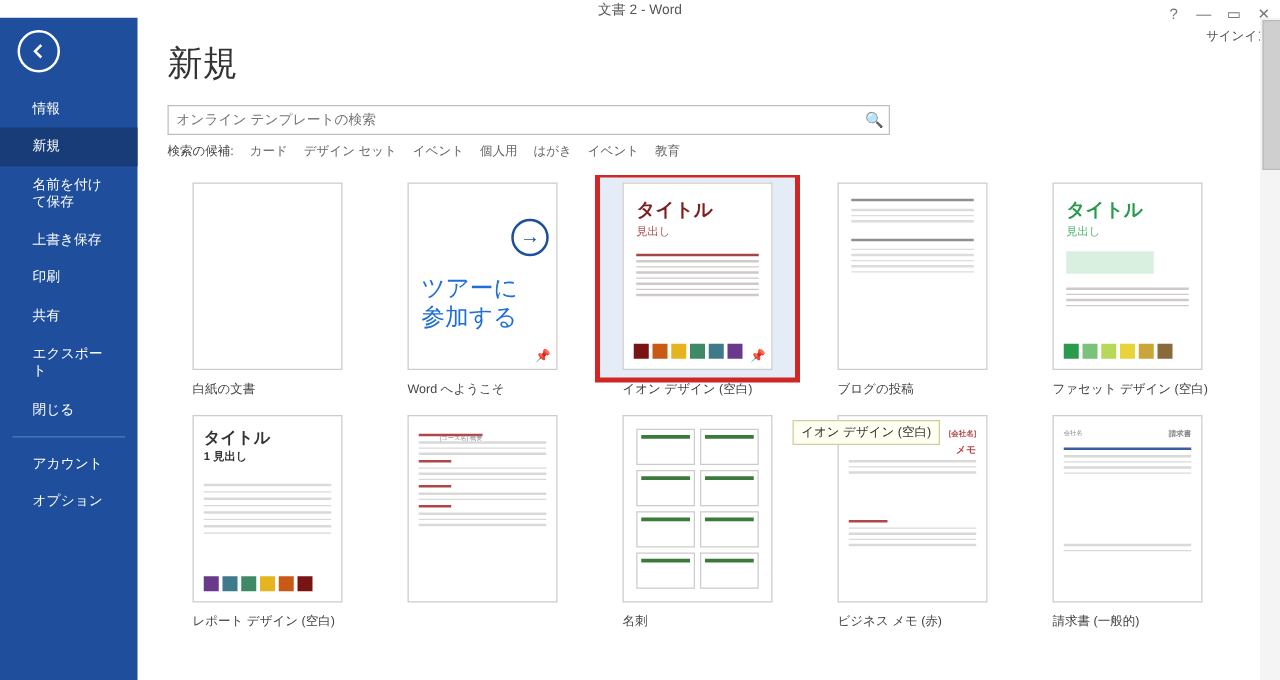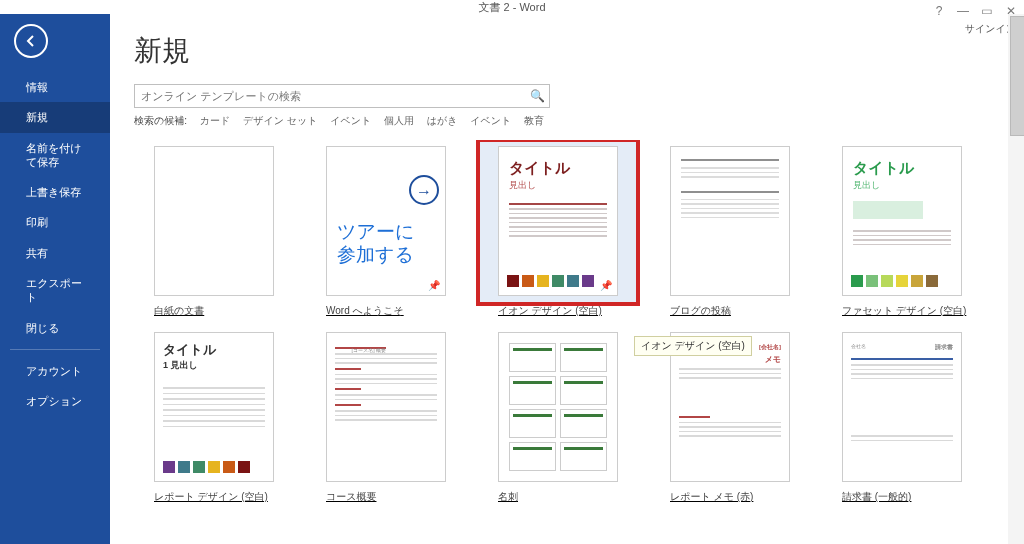--- a/index.html
+++ b/index.html
@@ -20,31 +20,31 @@
   .back-circle { width: 34px; height: 34px; border: 2px solid #fff; border-radius: 50%; margin: 4px 0 14px 14px; display: flex; align-items: center; justify-content: center; color: #fff; }
   .sidebar .item { padding: 8px 26px; cursor: default; line-height: 1.3; }
   .sidebar .item.selected { background: #173c78; }
   .sidebar .divider { height: 1px; background: rgba(255,255,255,.25); margin: 6px 10px; }
 
   
   .content { flex: 1; padding: 18px 24px 0 24px; position: relative; overflow: hidden; }
   .page-heading { font-size: 28px; color: #333; font-weight: 400; margin-bottom: 14px; }
 
   .search-row { display: flex; align-items: center; margin-bottom: 6px; }
-  .search-box { width: 416px; height: 24px; border: 1px solid #bfbfbf; display: flex; align-items: center; }
+  .search-box { width: 578px; height: 24px; border: 1px solid #bfbfbf; display: flex; align-items: center; }
   .search-box input { flex: 1; border: none; outline: none; font-size: 11px; padding: 0 6px; color: #777; background: transparent; }
   .search-box .mag { width: 22px; text-align: center; color: #1e4e9c; font-size: 12px; }
 
   .suggest-row { font-size: 10px; color: #555; margin-bottom: 12px; }
   .suggest-row .label { color: #444; }
   .suggest-row .link { color: #666; margin-left: 10px; cursor: default; }
 
   .gallery-viewport { position: relative; height: 404px; overflow: hidden; }
   .gallery { display: grid; grid-template-columns: repeat(5, 160px); column-gap: 12px; row-gap: 8px; }
-  .card { width: 160px; text-decoration: underline; }
+  .card { width: 160px; }
   .thumb { width: 120px; height: 150px; border: 1px solid #ccc; background: #fff; margin: 0 auto 6px auto; position: relative; overflow: hidden; }
   .caption { font-size: 10px; color: #444; text-align: left; padding-left: 20px; height: 14px; white-space: nowrap; overflow: hidden; }
 
   .card.selected .thumb-wrap { outline: 4px solid #d02626; outline-offset: -2px; }
   .thumb-wrap { padding: 6px 0 2px 0; }
   .card.selected .thumb-wrap { background: #e4ecf7; }
 
   
   .blank-body { position: absolute; inset: 12px; }
 
@@ -289,21 +289,20 @@
                 <div class="hd red" style="width:25%"></div>
                 <div class="row"></div>
                     <div class="row"></div>
                 <div class="hd red" style="width:25%"></div>
                 <div class="row"></div>
                     <div class="row"></div>
                     <div class="row"></div>
               </div>
             </div>
               </div>
-            <div class="caption">コース概要</div>
           </div>
 
           <div class="card">
             <div class="thumb-wrap">
                 <div class="thumb">
               <div style="position:absolute;inset:10px;display:grid;grid-template-columns:1fr 1fr;gap:4px;">
                 <div style="border:1px solid #ccc">
                       <div style="height:3px;background:#3a7a3a;margin:4px 3px"></div>
                     </div>
                 <div style="border:1px solid #ccc">
@@ -344,21 +343,21 @@
                     <div class="row"></div>
                 <div style="height:30px"></div>
                 <div class="hd red" style="width:30%"></div>
                 <div class="row"></div>
                     <div class="row"></div>
                     <div class="row"></div>
                     <div class="row"></div>
               </div>
             </div>
               </div>
-            <div class="caption">レポート メモ (赤)</div>
+            <div class="caption">ビジネス メモ (赤)</div>
           </div>
 
           <div class="card">
             <div class="thumb-wrap">
                 <div class="thumb">
               <div class="generic-doc">
                 <div style="display:flex;justify-content:space-between">
                       <span style="font-size:5px">会社名</span>
                       <span style="font-size:6px;font-weight:bold">請求書</span>
                     </div>

